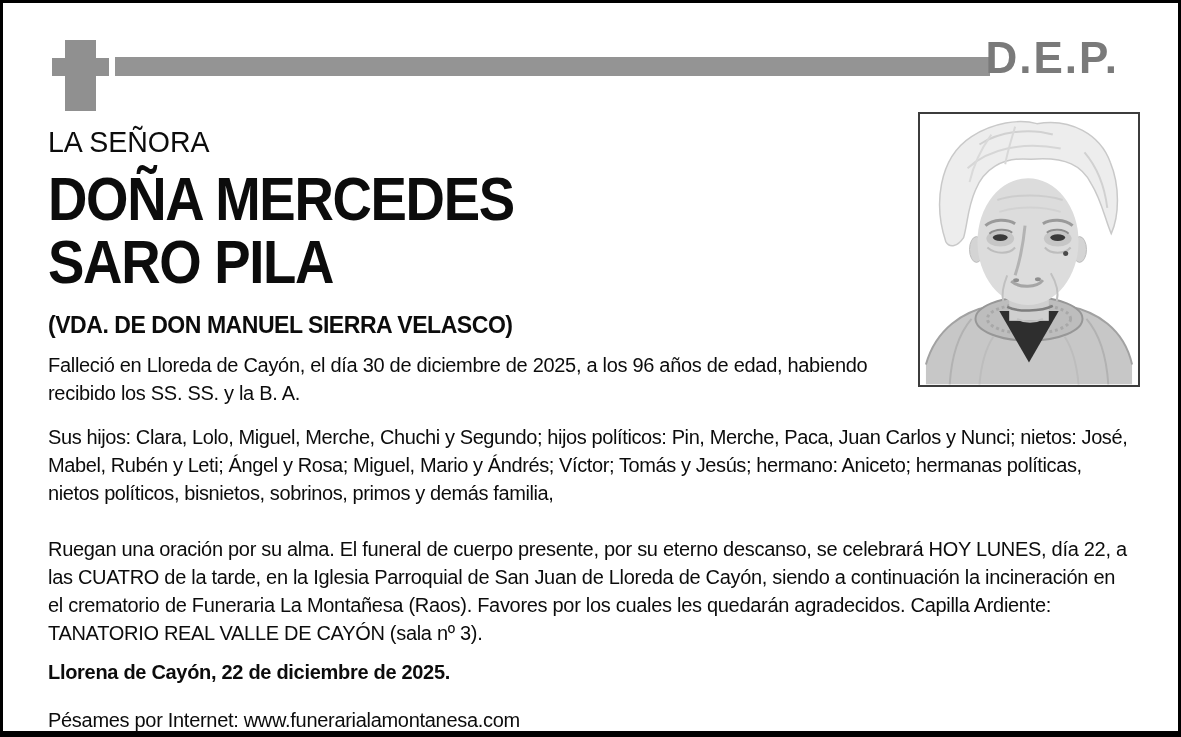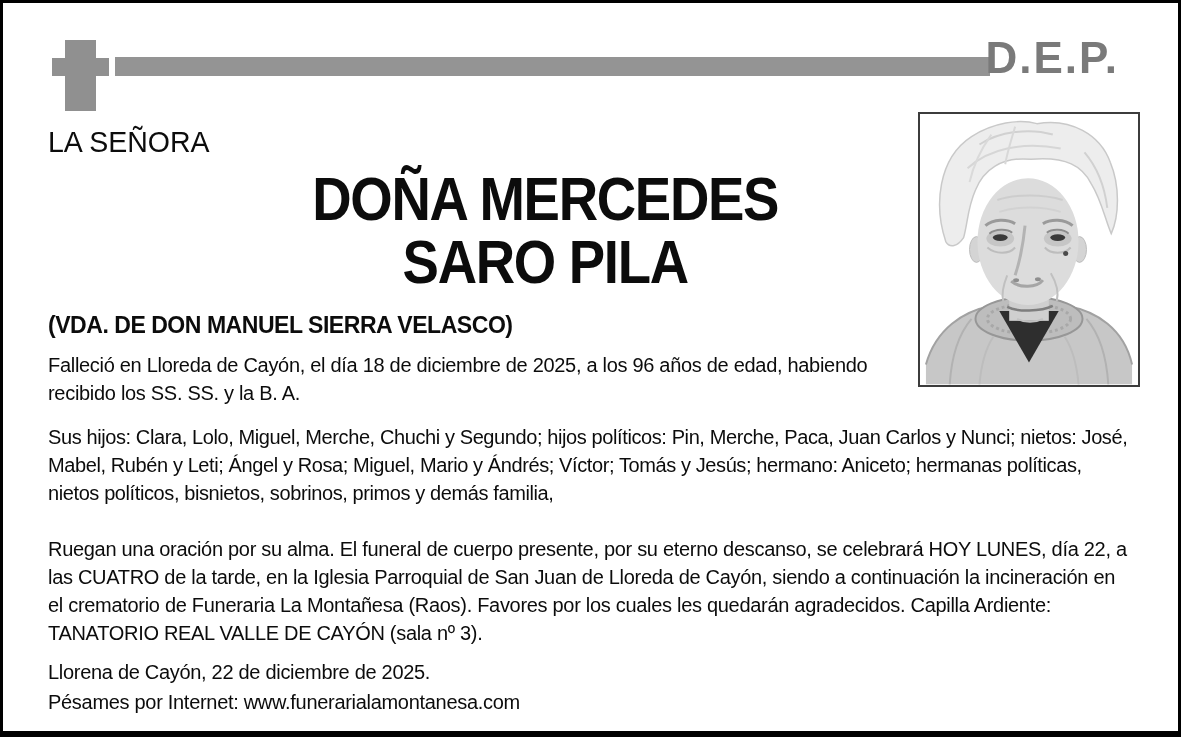--- a/index.html
+++ b/index.html
@@ -32,37 +32,37 @@
     width:222px;height:275px;
     border:2px solid var(--photo_border);
     background:#fff;line-height:0;
   }
   
   .honorific{
     margin:10px 0 0 45px;
     font-size:30px;line-height:34px;font-weight:400;
     transform:scaleX(0.95);transform-origin:left center;
   }
-  .name{margin:8px 0 0 45px;font-weight:800;text-align:center;}
+  .name{margin:8px 0 0 45px;font-weight:800;}
   .name div{
     font-size:62px;line-height:63px;letter-spacing:-1.5px;
     transform:scaleX(0.88);transform-origin:left center;
     white-space:nowrap;
   }
   .relation{
     margin:18px 0 0 45px;
     font-size:24px;line-height:28px;font-weight:bold;letter-spacing:-0.5px;
     transform:scaleX(0.96);transform-origin:left center;
   }
   p{font-size:20px;line-height:28px;letter-spacing:-0.3px;}
   .death{margin:12px 0 0 45px;max-width:862px;}
   .family{margin:16px 45px 0 45px;font-weight:normal;max-width:1092px;letter-spacing:-0.4px;}
   .funeral{margin:28px 45px 0 45px;max-width:1088px;}
-  .placedate{margin:11px 0 0 45px;}
-  .condolences{margin:2px 0 0 45px;}
+  .placedate{margin:11px 0 0 45px;font-weight:bold;}
+  .condolences{margin:20px 0 0 45px;}
 </style>
 </head>
 <body>
 
 <div class="header">
   <span class="cross">
     <svg width="57" height="71" viewBox="0 0 57 71" aria-hidden="true">
       <rect x="13" y="0" width="31" height="71" fill="#909090"></rect>
       <rect x="0" y="18" width="57" height="18" fill="#909090"></rect>
     </svg>
@@ -135,21 +135,21 @@
 
 <div class="honorific">LA SEÑORA</div>
 
 <h1 class="name">
   <div>DOÑA MERCEDES</div>
   <div>SARO PILA</div>
 </h1>
 
 <div class="relation">(VDA. DE DON MANUEL SIERRA VELASCO)</div>
 
-<p class="death">Falleció en Lloreda de Cayón, el día 18 de diciembre de 2025, a los 96 años de edad, habiendo recibido los SS. SS. y la B. A.</p>
+<p class="death">Falleció en Lloreda de Cayón, el día 30 de diciembre de 2025, a los 96 años de edad, habiendo recibido los SS. SS. y la B. A.</p>
 
 <p class="family">Sus hijos: Clara, Lolo, Miguel, Merche, Chuchi y Segundo; hijos políticos: Pin, Merche, Paca, Juan Carlos y Nunci; nietos: José, Mabel, Rubén y Leti; Ángel y Rosa; Miguel, Mario y Ándrés; Víctor; Tomás y Jesús; hermano: Aniceto; hermanas políticas, nietos políticos, bisnietos, sobrinos, primos y demás familia,</p>
 
 <p class="funeral">Ruegan una oración por su alma. El funeral de cuerpo presente, por su eterno descanso, se celebrará HOY LUNES, día 22, a las CUATRO de la tarde, en la Iglesia Parroquial de San Juan de Lloreda de Cayón, siendo a continuación la incineración en el crematorio de Funeraria La Montañesa (Raos). Favores por los cuales les quedarán agradecidos. Capilla Ardiente: TANATORIO REAL VALLE DE CAYÓN (sala nº 3).</p>
 
 <p class="placedate">Llorena de Cayón, 22 de diciembre de 2025.</p>
 
 <p class="condolences">Pésames por Internet: www.funerarialamontanesa.com</p>
 
 </body></html>

